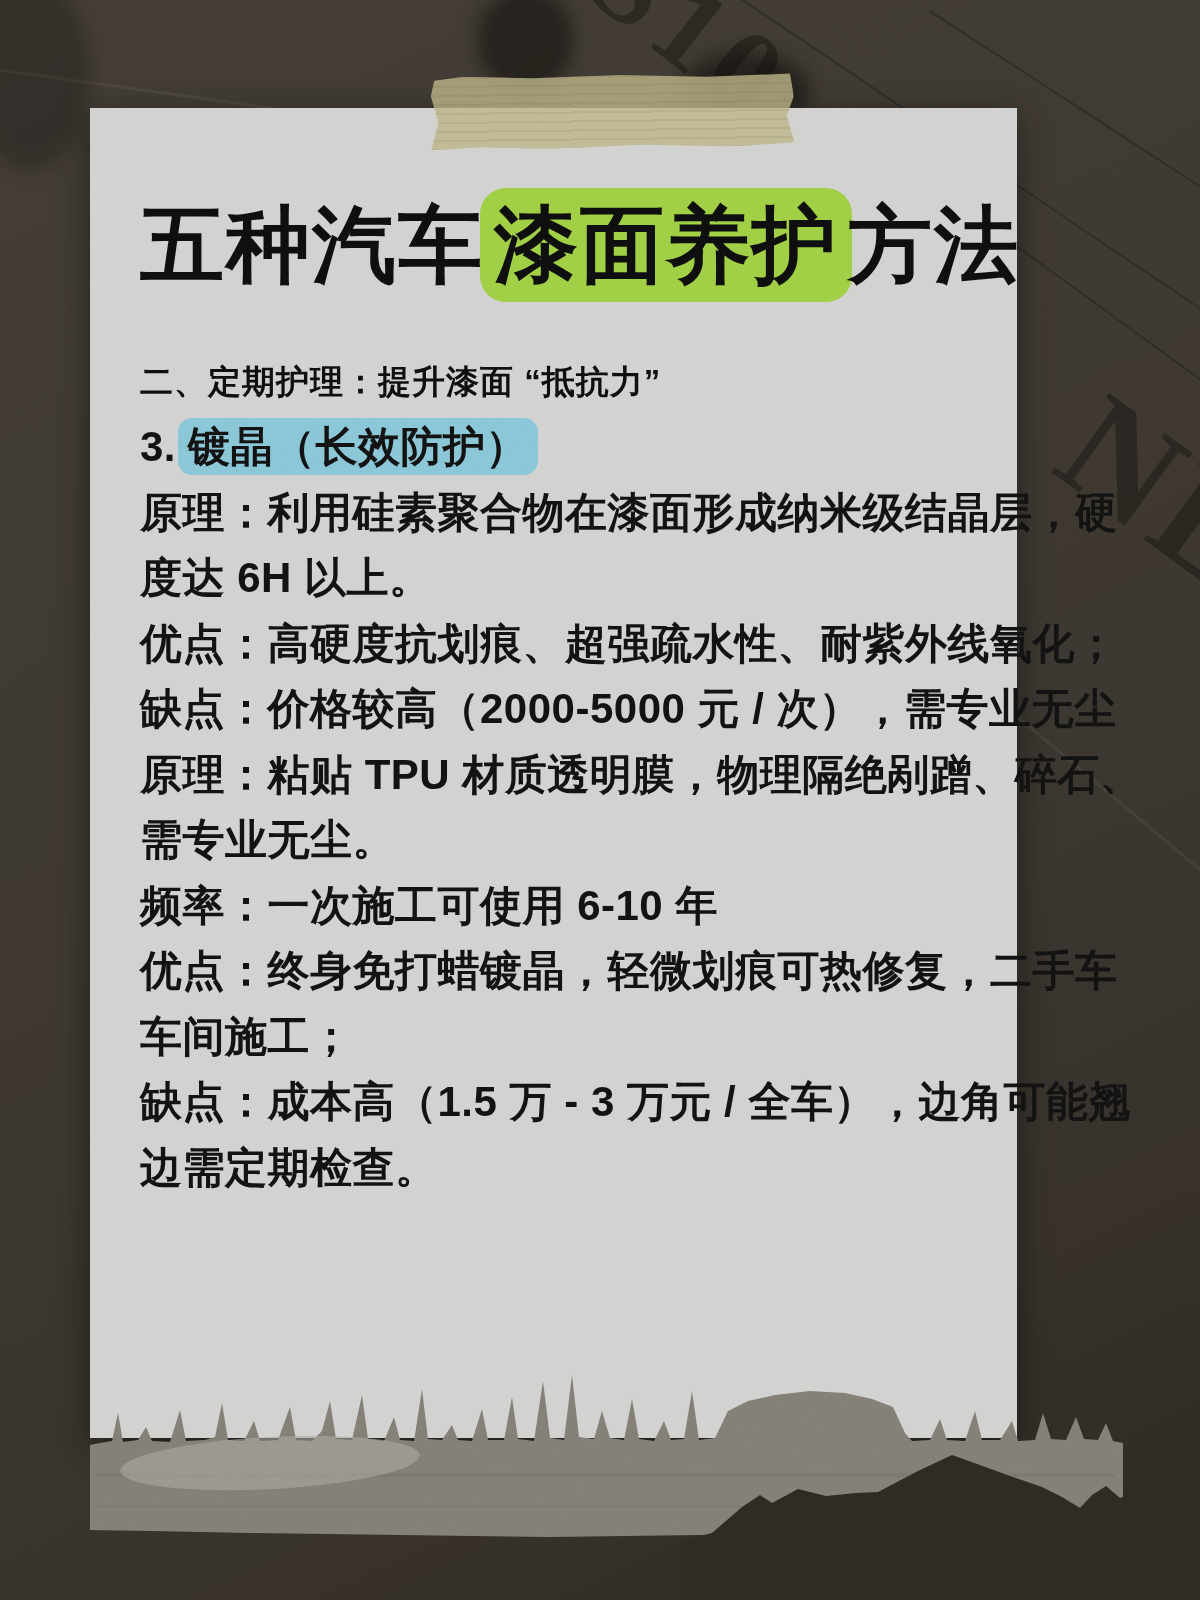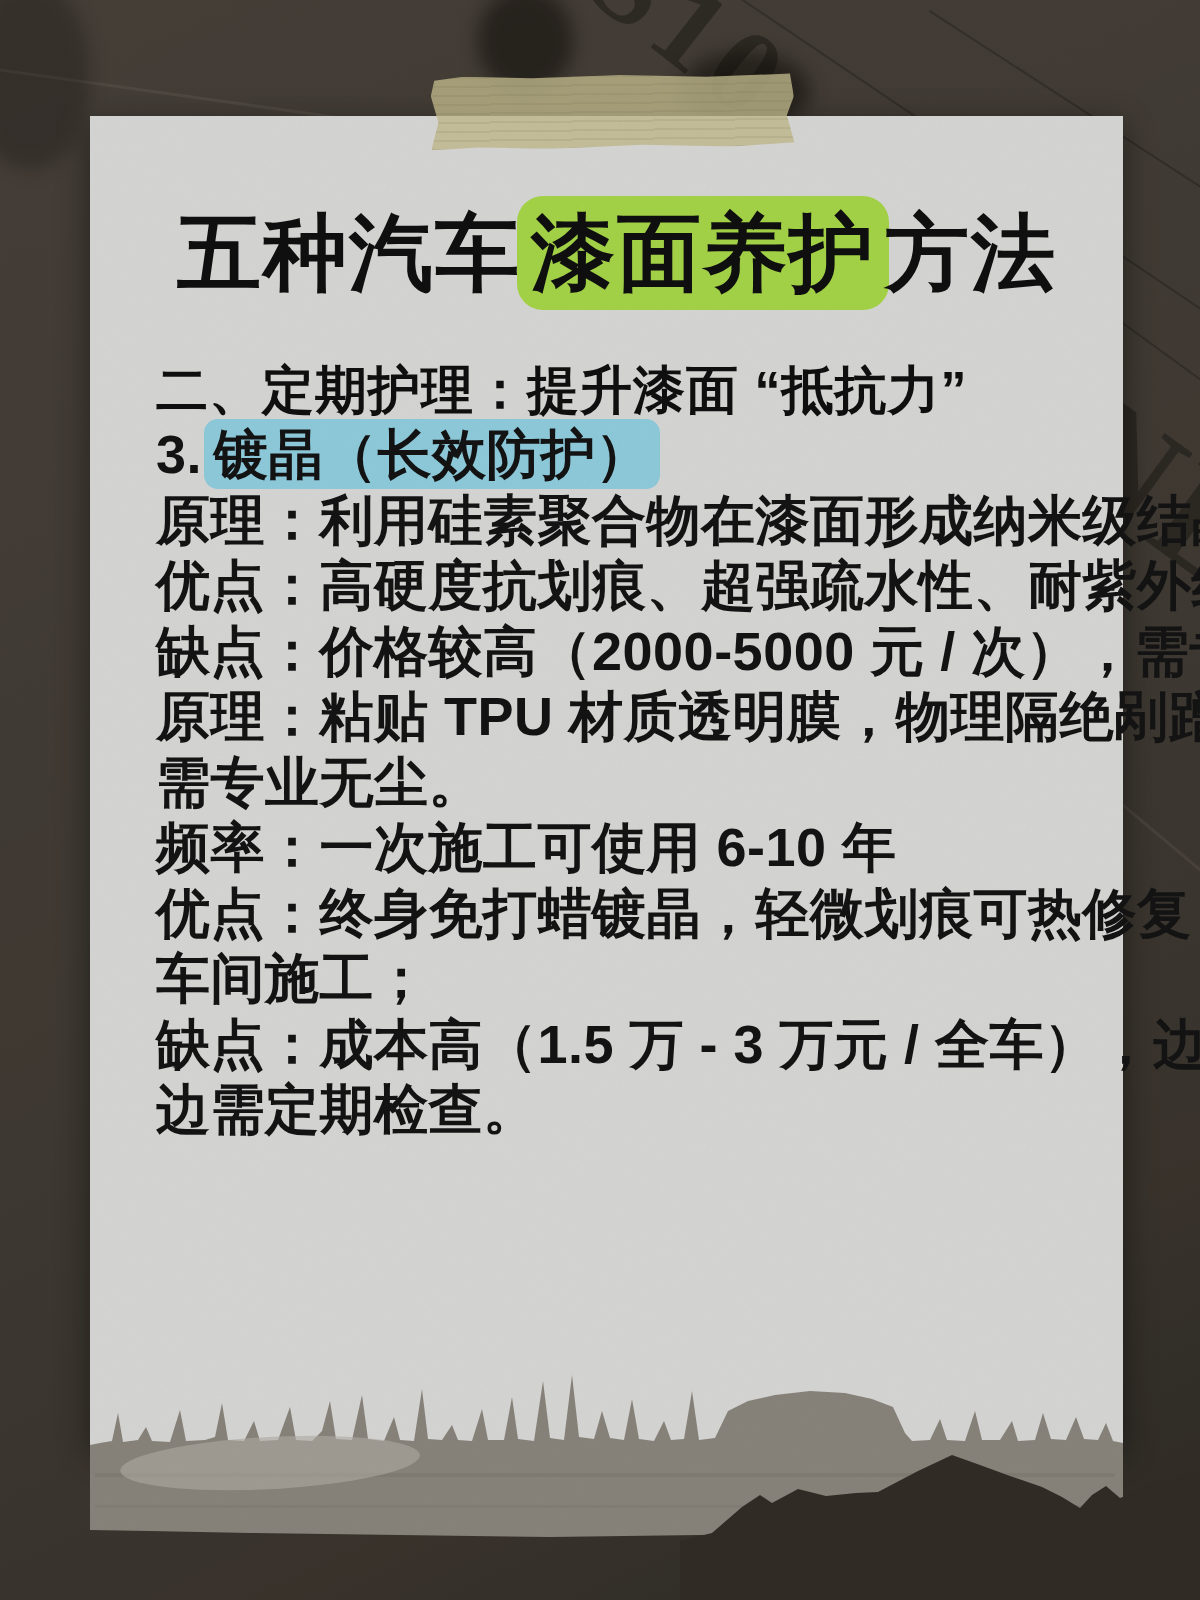--- a/index.html
+++ b/index.html
@@ -11,36 +11,36 @@
   .bg-layer{position:absolute;inset:0;z-index:0;}
   .streak{position:absolute;height:2px;background:rgba(0,0,0,0.22);transform-origin:left top;}
   .streak.light{background:rgba(205,198,182,0.10);height:3px;}
   .wm{position:absolute;font-family:"Liberation Serif","DejaVu Serif",serif;
       color:rgba(28,24,19,0.48);font-weight:700;user-select:none;}
   .wm-top{left:585px;top:-38px;font-size:118px;letter-spacing:10px;transform:rotate(38deg);}
   .wm-right{left:1058px;top:408px;font-size:150px;letter-spacing:6px;transform:rotate(36deg);}
   .blob{position:absolute;border-radius:50%;filter:blur(9px);background:rgba(18,15,11,0.55);}
 
   .card{
-    position:absolute;left:90px;top:116px;width:1033px;height:1330px;z-index:2;
-    background:#f1f0ee;box-sizing:border-box;padding:0 45px 0 66px;
+    position:absolute;left:90px;top:108px;width:927px;height:1330px;z-index:2;
+    background:#f1f0ee;box-sizing:border-box;padding:0 45px 0 50px;
     box-shadow:0 8px 30px rgba(0,0,0,0.45);
   }
   .title{
     margin-top:86px;text-align:center;font-size:84px;line-height:102px;
     font-weight:900;color:#121212;letter-spacing:2px;white-space:nowrap;
   }
   .hl-green{background:#b9ee50;border-radius:26px;padding:10px 14px;margin:0 -4px;}
   .subtitle{
-    margin-top:54px;font-size:52px;line-height:64px;font-weight:900;
+    margin-top:54px;font-size:33px;line-height:64px;font-weight:900;
     color:#121212;white-space:nowrap;letter-spacing:1px;
   }
   .body-lines{margin-top:0;}
   .line{
-    font-size:54px;line-height:65.5px;height:65.5px;font-weight:700;
+    font-size:42px;line-height:65.5px;height:65.5px;font-weight:700;
     color:#161616;white-space:nowrap;letter-spacing:0.5px;
   }
   .hl-blue{background:#a0e4f7;border-radius:14px;padding:5px 10px;margin-left:2px;}
 
   .tape{
     position:absolute;left:431px;top:75px;width:363px;height:73px;z-index:4;
     background:rgba(216,207,158,0.80);
     background-image:repeating-linear-gradient(180deg,rgba(110,100,60,0.10) 0 2px,rgba(0,0,0,0) 2px 9px);
     transform:rotate(-0.7deg);
     clip-path:polygon(1% 5%,9% 0%,28% 3%,52% 0%,76% 4%,99% 1%,100% 32%,98% 58%,100% 95%,83% 100%,58% 96%,34% 100%,13% 97%,0% 100%,2% 62%,0% 26%);
@@ -66,20 +66,21 @@
 </div>
 
 <div class="card">
   <div class="title">
     <span>五种汽车</span><span class="hl-green">漆面养护</span><span>方法</span>
   </div>
   <div class="subtitle">二、定期护理：提升漆面 “抵抗力”</div>
   <div class="body-lines">
     <div class="line"><span>3.</span><span class="hl-blue">镀晶（长效防护）</span></div>
     <div class="line">原理：利用硅素聚合物在漆面形成纳米级结晶层，硬</div>
+    <div class="line">度达 6H 以上。</div>
     <div class="line">优点：高硬度抗划痕、超强疏水性、耐紫外线氧化；</div>
     <div class="line">缺点：价格较高（2000-5000 元 / 次），需专业无尘</div>
     <div class="line">原理：粘贴 TPU 材质透明膜，物理隔绝剐蹭、碎石、</div>
     <div class="line">需专业无尘。</div>
     <div class="line">频率：一次施工可使用 6-10 年</div>
     <div class="line">优点：终身免打蜡镀晶，轻微划痕可热修复，二手车</div>
     <div class="line">车间施工；</div>
     <div class="line">缺点：成本高（1.5 万 - 3 万元 / 全车），边角可能翘</div>
     <div class="line">边需定期检查。</div>
   </div>

